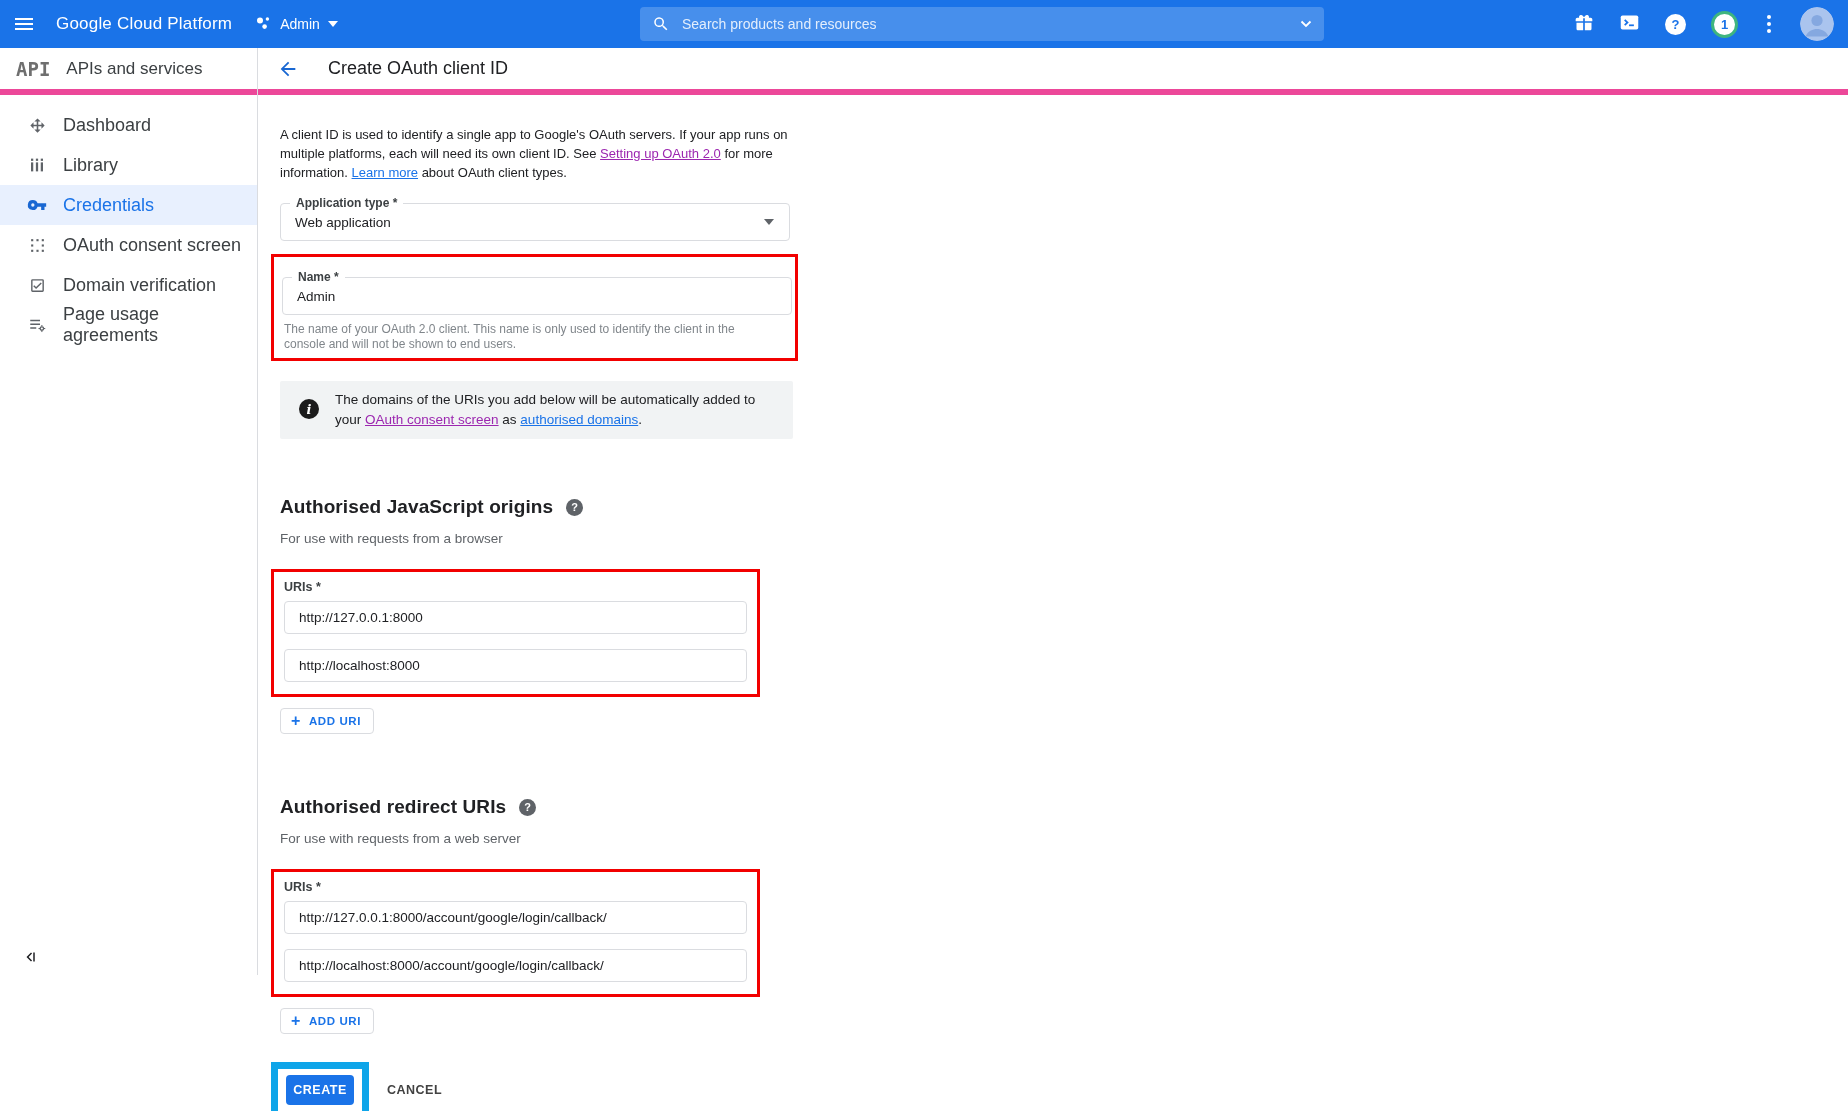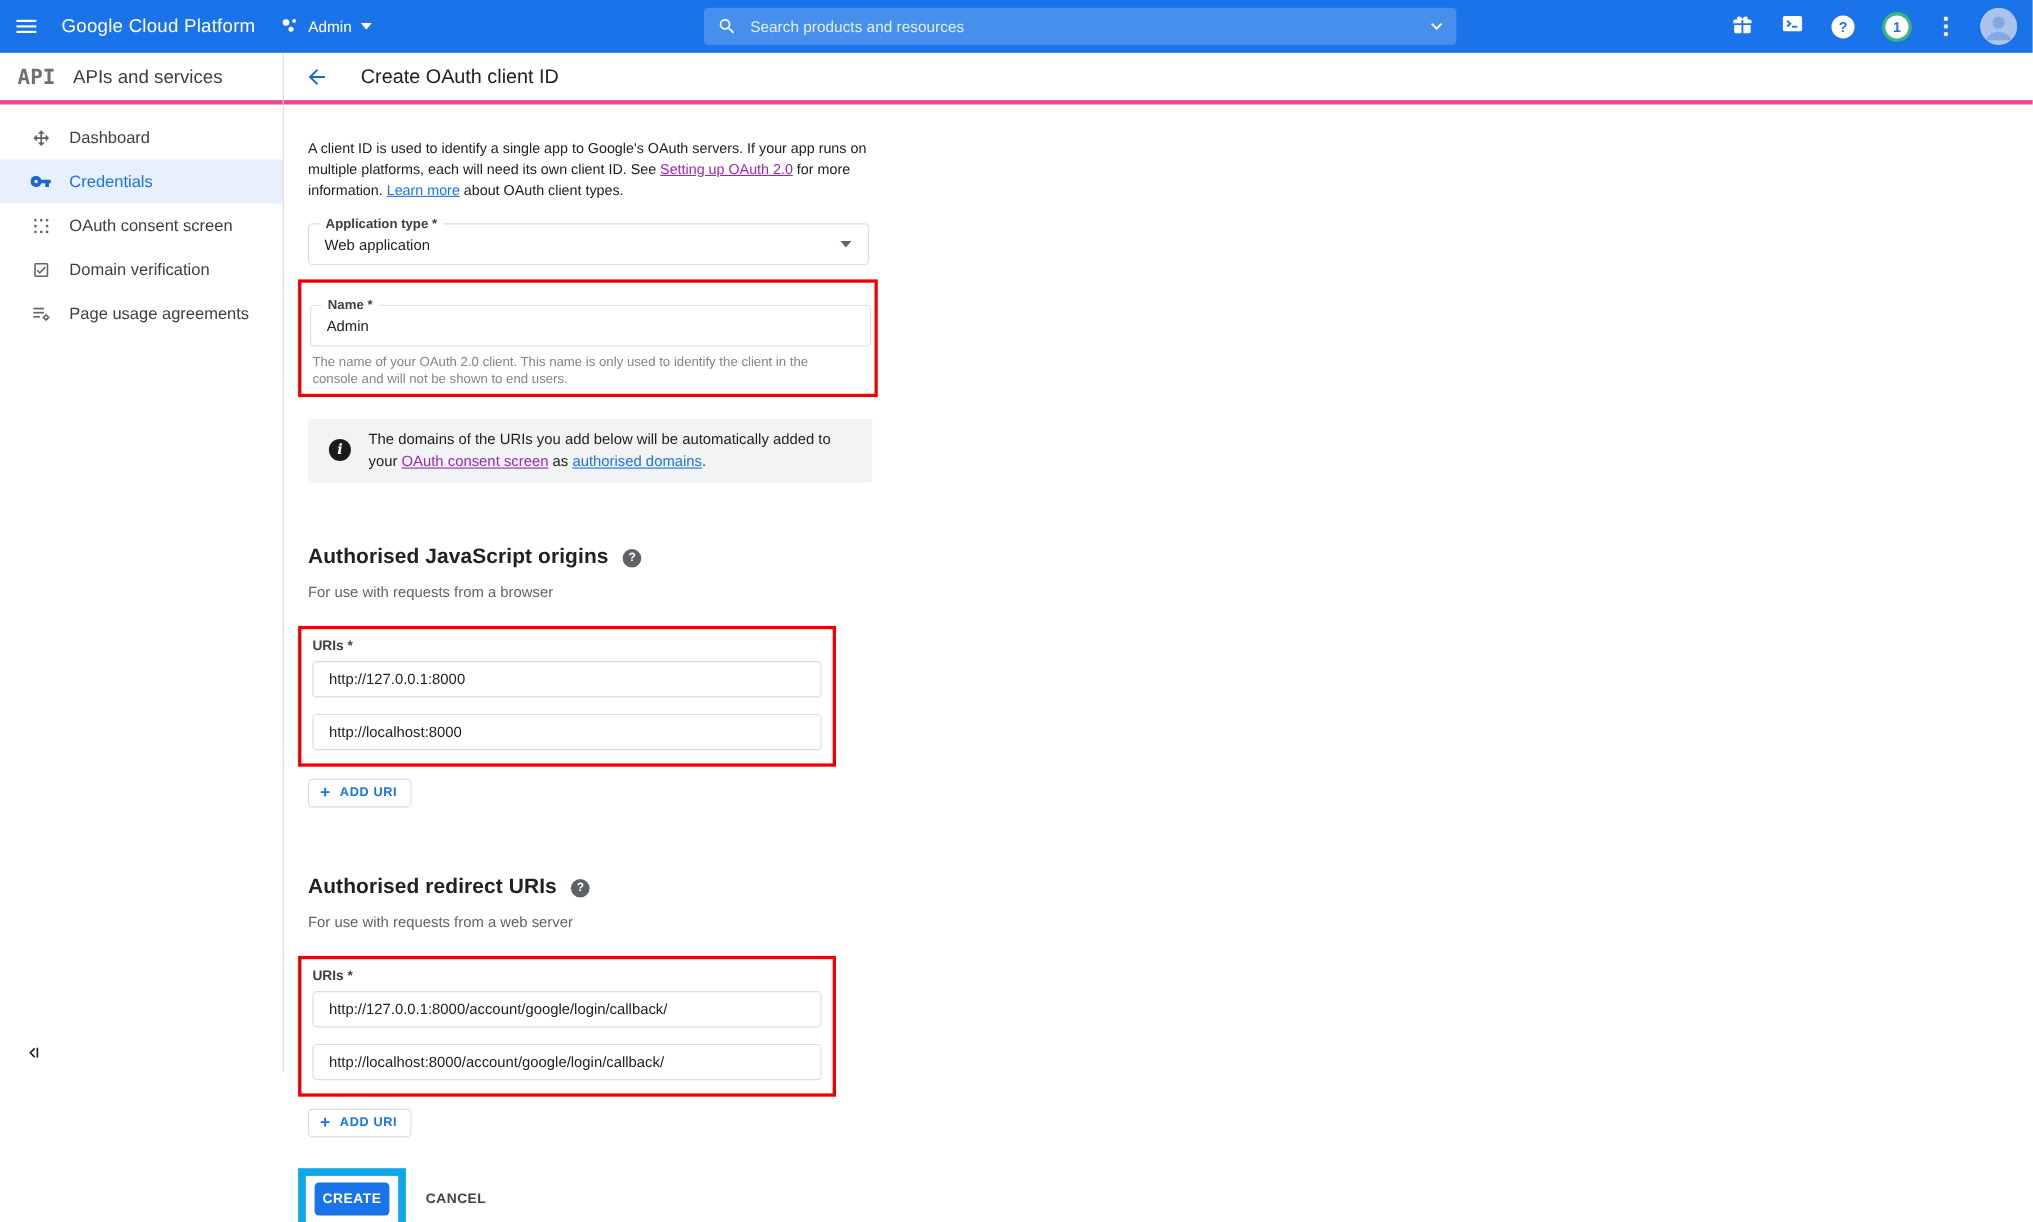--- a/index.html
+++ b/index.html
@@ -17,34 +17,34 @@
   .search input { background:transparent; border:none; outline:none; color:#fff; font-size:14px; flex:1; margin-left:12px; font-family:inherit; }
   .search input::placeholder { color:rgba(255,255,255,.85); }
   .top-icons { position:absolute; right:14px; top:0; height:48px; display:flex; align-items:center; gap:25px; }
   .circle-ico { width:21px; height:21px; border-radius:50%; background:#fff; color:#1a73e8; font-size:13px; font-weight:bold; display:flex; align-items:center; justify-content:center; cursor:pointer; }
   .notif { width:27px; height:27px; border-radius:50%; background:#fff; border:3px solid #3fb57f; color:#1a73e8; font-size:13px; font-weight:bold; display:flex; align-items:center; justify-content:center; cursor:pointer; }
   .dots-v { display:flex; flex-direction:column; gap:3px; cursor:pointer; padding:4px; }
   .dots-v i { width:4px; height:4px; border-radius:50%; background:#fff; }
   .avatar { width:34px; height:34px; border-radius:50%; overflow:hidden; cursor:pointer; }
 
   
-  .appbar { position:absolute; top:48px; left:0; right:0; height:47px; background:#fff; border-bottom:4px solid #ec4899; display:flex; align-items:center; z-index:5; }
+  .appbar { position:absolute; top:48px; left:0; right:0; height:47px; background:#fff; border-bottom:6px solid #ec4899; display:flex; align-items:center; z-index:5; }
   .appbar-left { width:257px; display:flex; align-items:center; flex-shrink:0; }
   .api-logo { font-family:"DejaVu Sans Mono", monospace; font-weight:bold; font-size:19px; color:#6f6f6f; margin-left:16px; }
   .product-title { font-size:17px; color:#3c4043; margin-left:16px; white-space:nowrap; }
   .back-btn { margin-left:19px; width:24px; height:24px; display:flex; align-items:center; justify-content:center; cursor:pointer; }
   .page-title { font-size:18px; color:#202124; margin-left:28px; }
 
   .vdivider { position:absolute; left:257px; top:48px; width:1px; height:927px; background:#dadce0; z-index:7; }
 
   
   .sidebar { position:absolute; top:95px; left:0; width:257px; bottom:0; background:#fff; padding-top:10px; }
   .nav-item { height:40px; display:flex; align-items:center; cursor:pointer; }
   .nav-item .nicon { width:20px; height:20px; margin-left:27px; display:flex; align-items:center; justify-content:center; flex-shrink:0; }
-  .nav-item .nlabel { margin-left:16px; font-size:15px; color:#3c4043; }
+  .nav-item .nlabel { margin-left:16px; font-size:18px; color:#3c4043; }
   .nav-item.active { background:#e8f0fe; }
   .nav-item.active .nlabel { color:#1a73e8; }
   .collapse-btn { position:absolute; left:20px; top:851px; width:22px; height:22px; display:flex; align-items:center; justify-content:center; cursor:pointer; }
 
   
   .main { position:absolute; left:258px; top:95px; right:0; bottom:0; background:#fff; padding:30px 0 0 22px; }
   .intro { font-size:13px; line-height:19px; color:#202124; white-space:pre-line; width:620px; }
   a.blink { color:#1a73e8; text-decoration:underline; cursor:pointer; }
   a.plink { color:#9c27b0; text-decoration:underline; cursor:pointer; }
 
@@ -161,20 +161,33 @@
 
 <div class="sidebar">
   <div class="nav-item">
     <span class="nicon">
       <svg width="19" height="19" viewBox="0 0 24 24">
           <path d="M13 6.99h3L12 3 8 6.99h3v4.01H6.99v-3L3 12l3.99 4v-3H11v4.01H8L12 21l4-3.99h-3V13h4.01v3L21 12l-3.99-4v3H13z" fill="#5f6368"></path>
         </svg>
     </span>
     <span class="nlabel">Dashboard</span>
   </div>
+  <div class="nav-item">
+    <span class="nicon">
+      <svg width="18" height="18" viewBox="0 0 24 24" fill="#5f6368">
+          <rect x="4" y="3.5" width="3" height="3"></rect>
+          <rect x="10.5" y="3.5" width="3" height="3"></rect>
+          <rect x="17" y="3.5" width="3" height="3"></rect>
+          <rect x="4" y="8.5" width="3" height="12"></rect>
+          <rect x="10.5" y="8.5" width="3" height="12"></rect>
+          <rect x="17" y="8.5" width="3" height="12"></rect>
+        </svg>
+    </span>
+    <span class="nlabel">Library</span>
+  </div>
   <div class="nav-item active">
     <span class="nicon">
       <svg width="20" height="20" viewBox="0 0 24 24">
           <path d="M12.65 10A5.99 5.99 0 0 0 7 6a6 6 0 1 0 5.65 8H17v4h4v-4h2v-4H12.65zM7 14a2 2 0 1 1 0-4 2 2 0 0 1 0 4z" fill="#1967d2"></path>
         </svg>
     </span>
     <span class="nlabel">Credentials</span>
   </div>
   <div class="nav-item">
     <span class="nicon">

